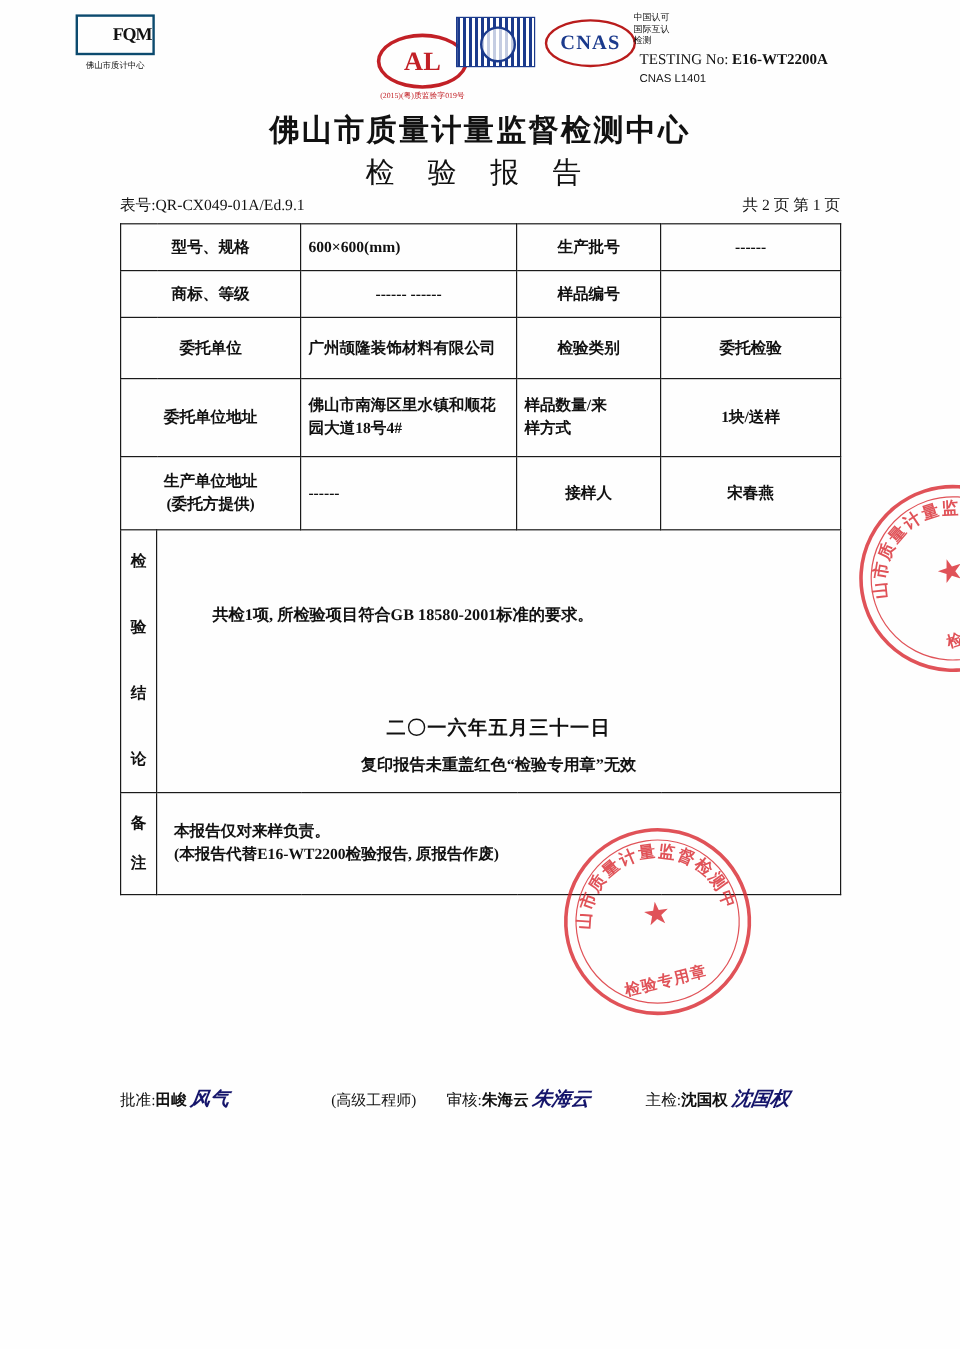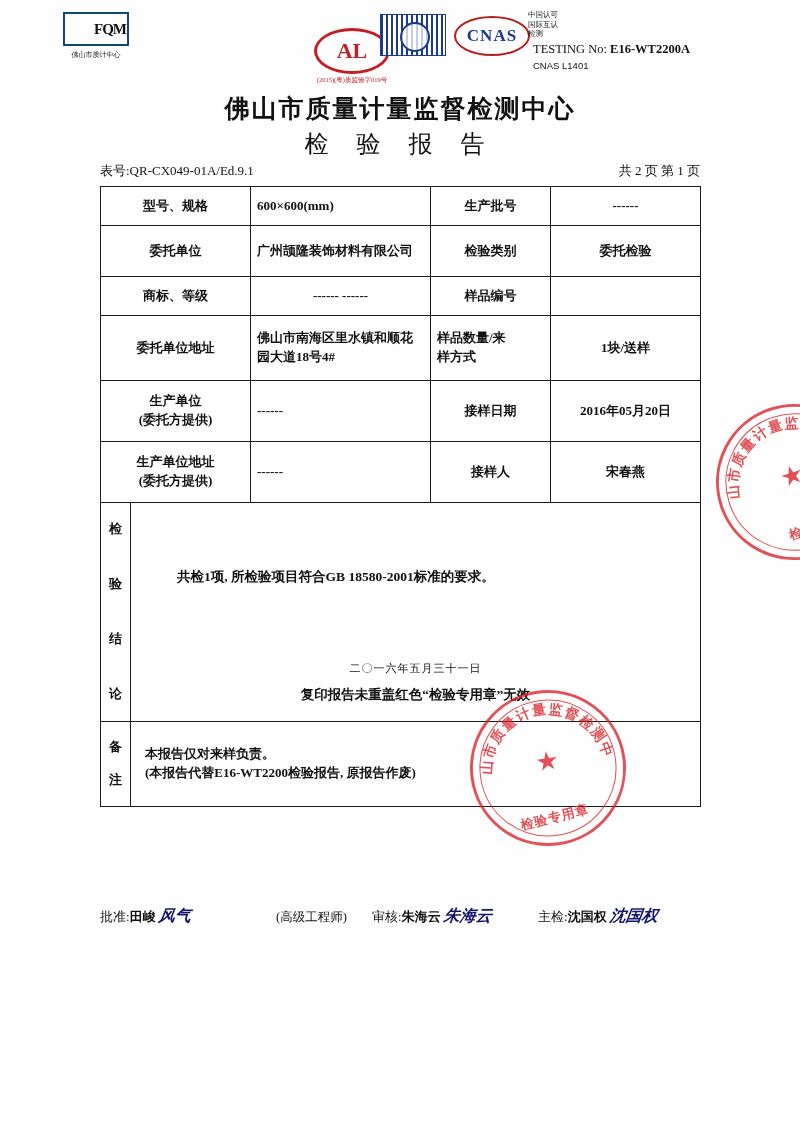--- a/index.html
+++ b/index.html
@@ -275,22 +275,22 @@
     vertical-align: top;
     padding-top: 16px !important;
   }
   .concl-text {
     font-weight: bold;
     font-size: 13.5px;
     margin: 36px 0 0 40px;
   }
   .concl-date {
     text-align: center;
-    font-weight: normal;
-    font-size: 11px;
+    font-weight: bold;
+    font-size: 16px;
     margin-top: 74px;
     letter-spacing: 1px;
   }
   .concl-note {
     text-align: center;
     font-weight: bold;
     font-size: 13.5px;
     margin-top: 8px;
   }
   .remark-body {
@@ -455,52 +455,43 @@
     <tbody>
 
     <tr>
       <td class="c-label h30" colspan="2">型号、规格</td>
       <td class="c-val">600×600(mm)</td>
       <td class="c-label">生产批号</td>
       <td class="c-val-c dash">------</td>
     </tr>
 
     <tr>
+      <td class="c-label h30" colspan="2">商标、等级</td>
+      <td class="c-val" style="text-align:center">------    ------</td>
+      <td class="c-label">样品编号</td>
+      <td class="c-val-c"></td>
+    </tr>
+
+    <tr>
       <td class="c-label" style="height:42px" colspan="2">委托单位</td>
       <td class="c-val">广州颉隆装饰材料有限公司</td>
       <td class="c-label">检验类别</td>
       <td class="c-val-c">委托检验</td>
-    </tr>
-
-    <tr>
-      <td class="c-label h30" colspan="2">商标、等级</td>
-      <td class="c-val" style="text-align:center">------    ------</td>
-      <td class="c-label">样品编号</td>
-      <td class="c-val-c"></td>
     </tr>
 
     <tr>
       <td class="c-label" style="height:56px" colspan="2">委托单位地址</td>
       <td class="c-val">佛山市南海区里水镇和顺花园大道18号4#</td>
       <td class="c-label-wrap" style="text-align:left">
         <div>样品数量/来</div>
         <div>样方式</div>
       </td>
       <td class="c-val-c">1块/送样</td>
     </tr>
 
-    <tr>
-      <td class="c-label-wrap" style="height:52px" colspan="2">
-        <div>生产单位</div>
-        <div>(委托方提供)</div>
-      </td>
-      <td class="c-val dash">------</td>
-      <td class="c-label">接样日期</td>
-      <td class="c-val-c">2016年05月20日</td>
-    </tr>
 
     <tr>
       <td class="c-label-wrap" style="height:52px" colspan="2">
         <div>生产单位地址</div>
         <div>(委托方提供)</div>
       </td>
       <td class="c-val dash">------</td>
       <td class="c-label">接样人</td>
       <td class="c-val-c">宋春燕</td>
     </tr>

